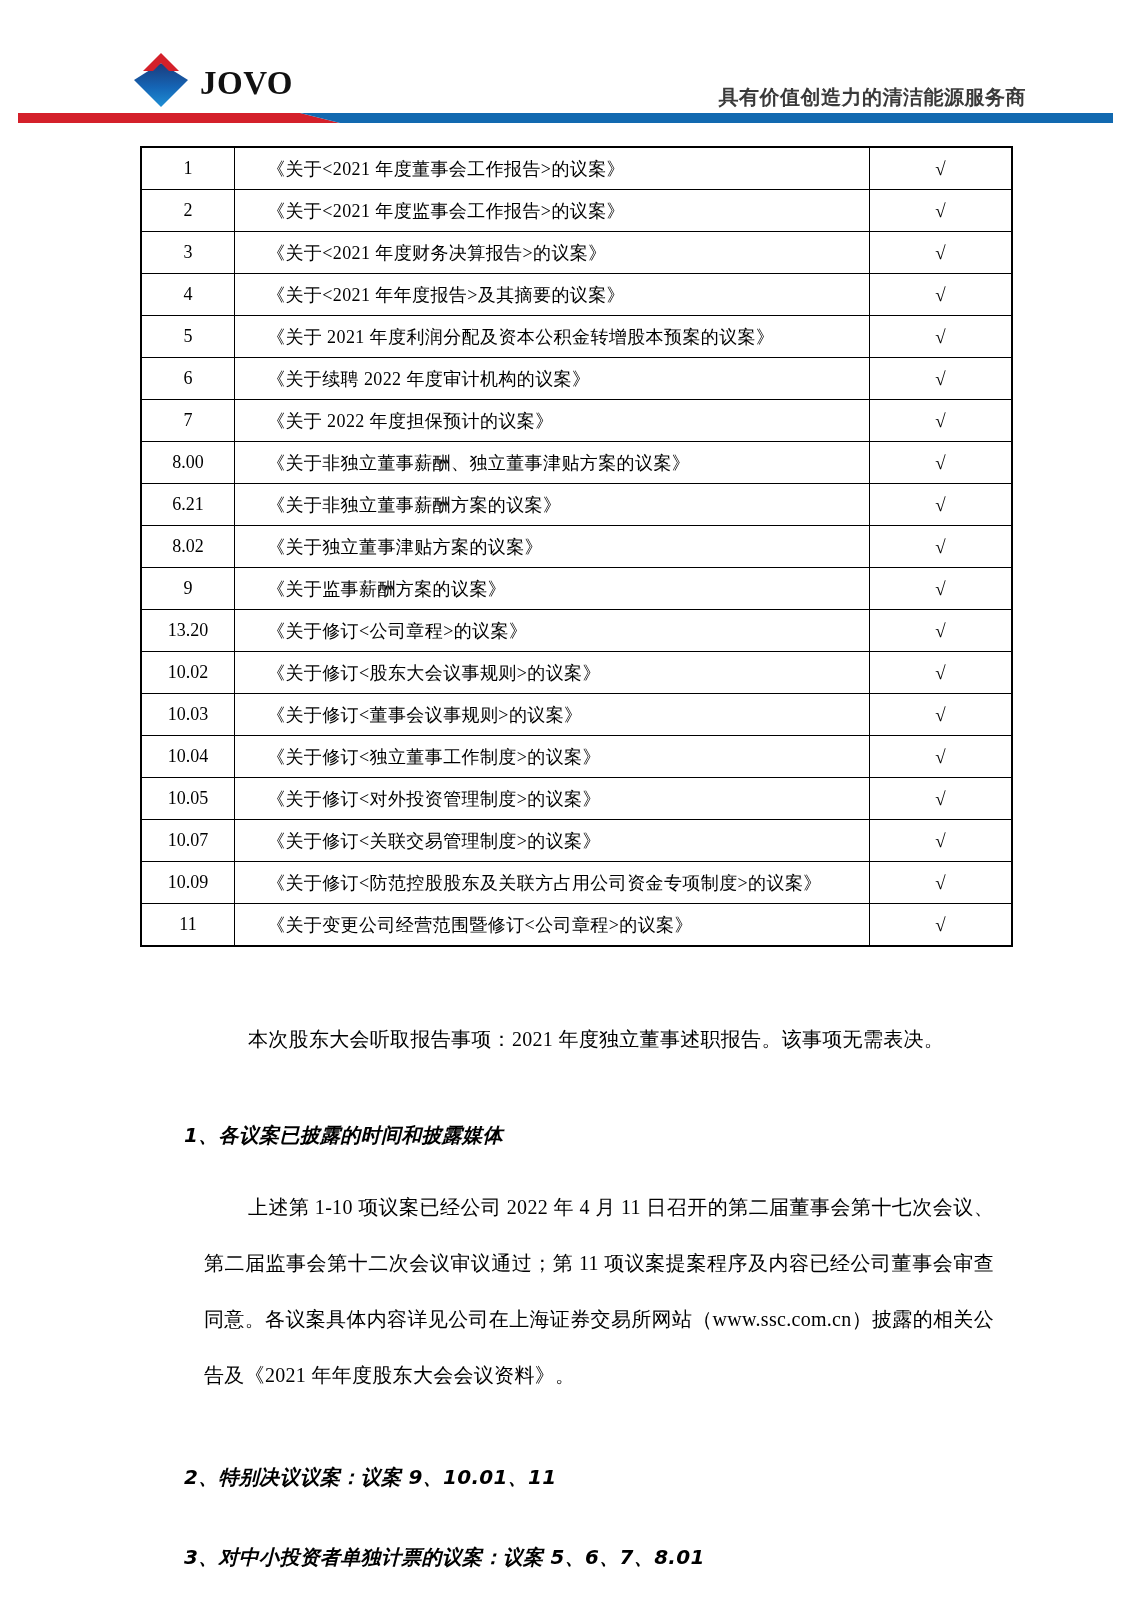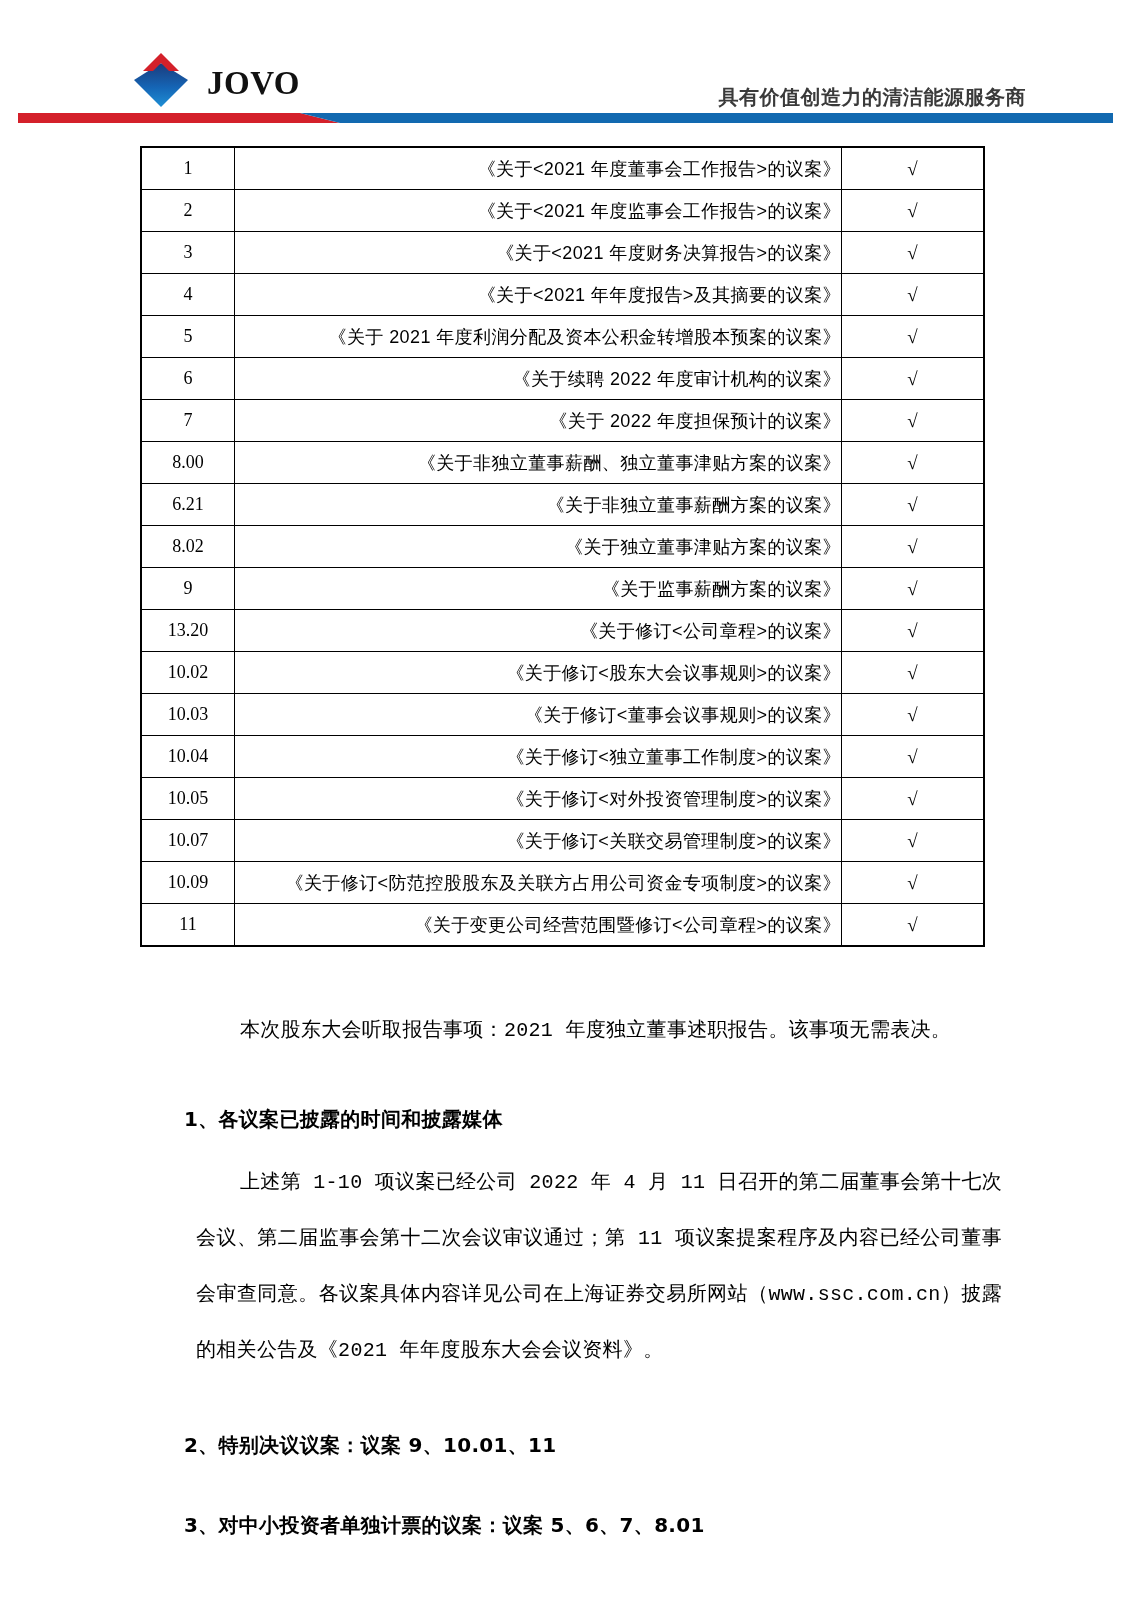--- a/index.html
+++ b/index.html
@@ -32,21 +32,21 @@
     align-items: center;
     height: 64px;
   }
   .logo-mark {
     position: relative;
     width: 62px;
     height: 62px;
   }
   .logo-mark svg { display: block; }
   .logo-word {
-    margin-left: 15px;
+    margin-left: 8px;
     font-family: "Liberation Serif", "DejaVu Serif", serif;
     font-weight: bold;
     font-size: 33px;
     letter-spacing: 0.5px;
     color: #111111;
     line-height: 1;
     position: relative;
     top: 3px;
   }
   .tagline {
@@ -87,23 +87,23 @@
     vertical-align: middle;
     padding: 0;
   }
   table.agenda .c-no {
     width: 92px;
     text-align: center;
     font-family: "Liberation Serif", "DejaVu Serif", serif;
   }
   table.agenda .c-title {
     width: 602px;
-    text-align: right;
-    padding-left: 4px;
-    font-family: Liberation Sans, sans-serif;
+    text-align: left;
+    padding-left: 32px;
+    font-family: Liberation Serif, serif;
     letter-spacing: 0.4px;
     white-space: nowrap;
   }
   table.agenda .c-mark {
     width: 141px;
     text-align: center;
     font-size: 19px;
   }
   
   table.agenda {
@@ -111,38 +111,39 @@
   }
 
   
   .body-area {
     position: absolute;
     left: 140px;
     top: 995px;
     width: 870px;
   }
   p.para {
-    margin: 8px;
+    margin: 16px;
     font-size: 20px;
     line-height: 56px;
-    font-family: Liberation Mono, monospace;
+    font-family: Liberation Serif, serif;
     letter-spacing: 0.3px;
     text-align: justify;
     text-justify: inter-character;
     padding-left: 48px;
   }
   p.indent1 { text-indent: 44px; }
   p.heading {
     margin: 0;
     font-weight: bold;
     font-size: 20px;
     line-height: 56px;
     text-indent: 44px;
     font-family: "DejaVu Sans", "Liberation Sans", sans-serif;
     letter-spacing: 0.3px;
+    font-style: italic;
   }
   .gap-sm { height: 24px; }
   .gap-md { height: 30px; }
 </style>
 </head>
 <body>
 
 <div class="page-header">
 
   <div class="logo-block">

